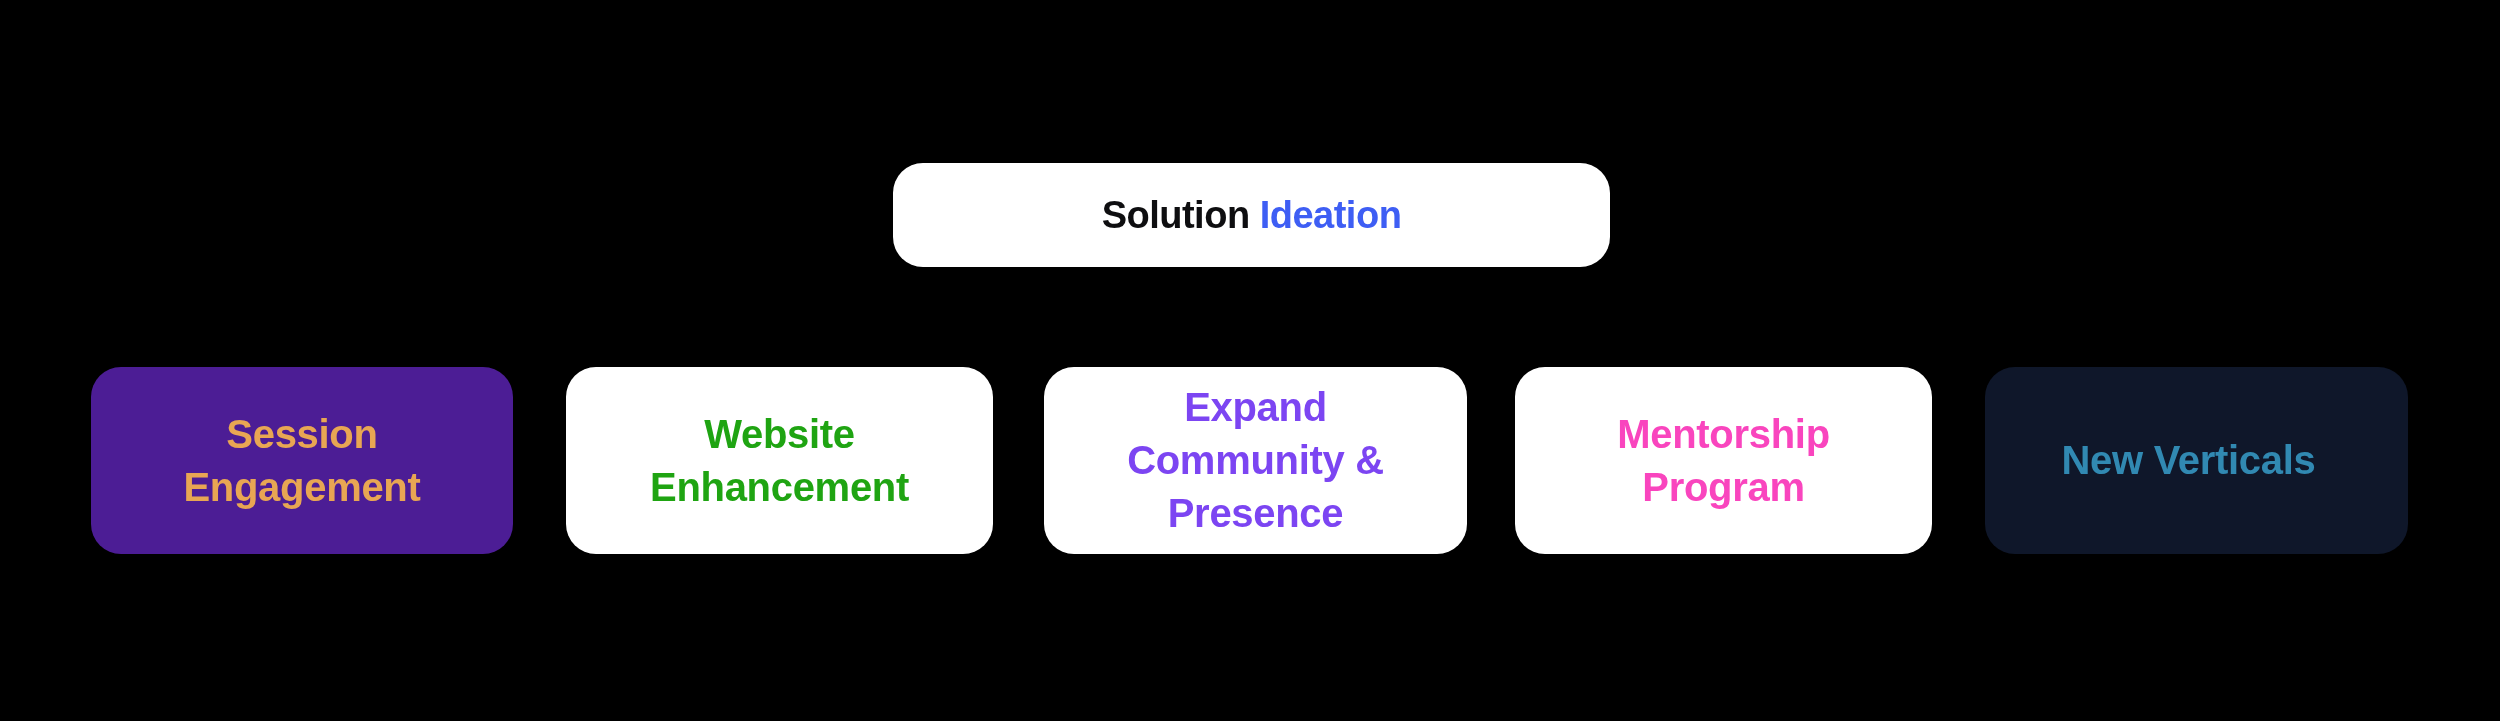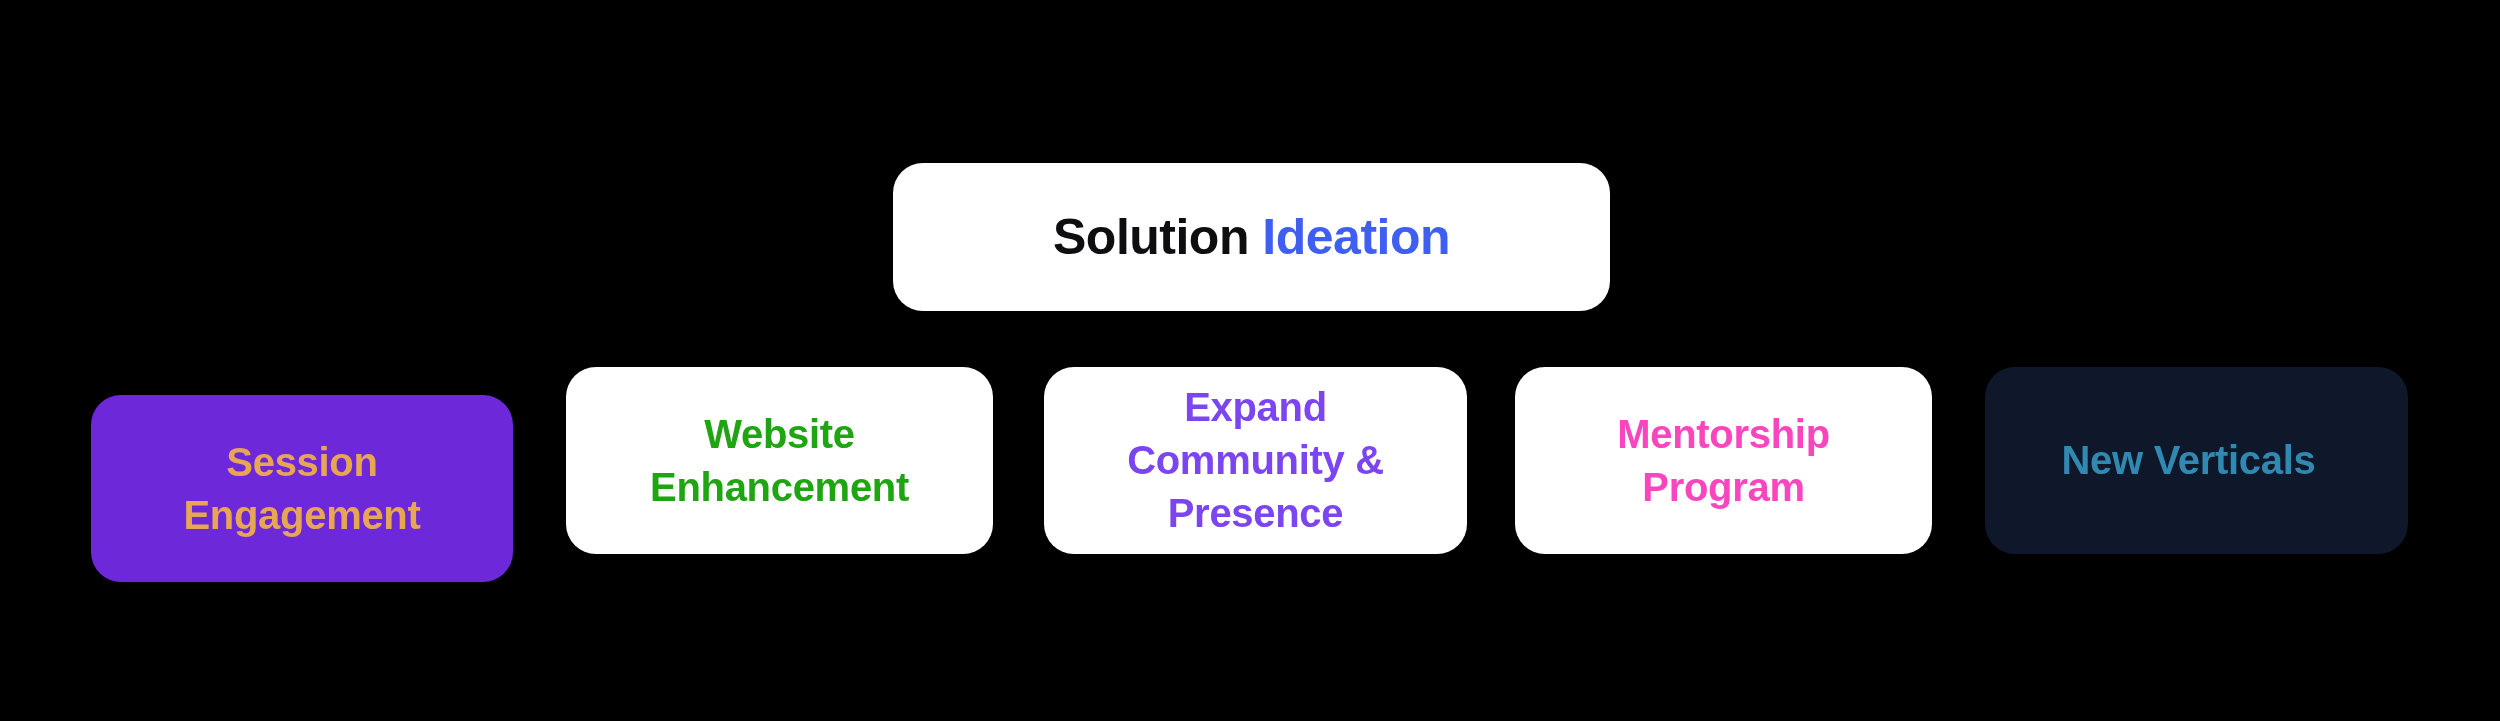--- a/index.html
+++ b/index.html
@@ -24,22 +24,22 @@
     align-items: center;
     justify-content: center;
     text-align: center;
     font-weight: bold;
     box-sizing: border-box;
   }
   .root-node {
     left: 893px;
     top: 163px;
     width: 717px;
-    height: 148px;
-    font-size: 50px;
+    height: 104px;
+    font-size: 38px;
     letter-spacing: -0.5px;
   }
   .root-node .label-part { white-space: pre; }
   .child-node {
     top: 367px;
     height: 187px;
     font-size: 40px;
     line-height: 53px;
     letter-spacing: -0.3px;
     padding: 0 24px;
@@ -53,21 +53,21 @@
 </style>
 </head>
 <body>
 
 <div id="canvas" style="background-color: rgb(0, 0, 0);">
 
   <div class="node root-node" style="background-color: rgb(255, 255, 255);">
     <span class="node-label"><span class="label-part" style="color: rgb(14, 14, 16);">Solution</span><span class="label-part" style="color: rgb(62, 94, 244);"> Ideation</span></span>
   </div>
 
-  <div class="node child-node n1" style="background-color: #6d28d9; margin-top: 28px;">
+  <div class="node child-node n1" style="background-color: #4c1d95;">
     <span class="node-label" style="color: rgb(232, 166, 83);">Session
 Engagement</span>
   </div>
 
   <div class="node child-node n2" style="background-color: rgb(255, 255, 255);">
     <span class="node-label" style="color: rgb(31, 164, 18); text-align: center;">Website
 Enhancement</span>
   </div>
 
   <div class="node child-node n3" style="background-color: rgb(255, 255, 255); padding-left: 24px;">

